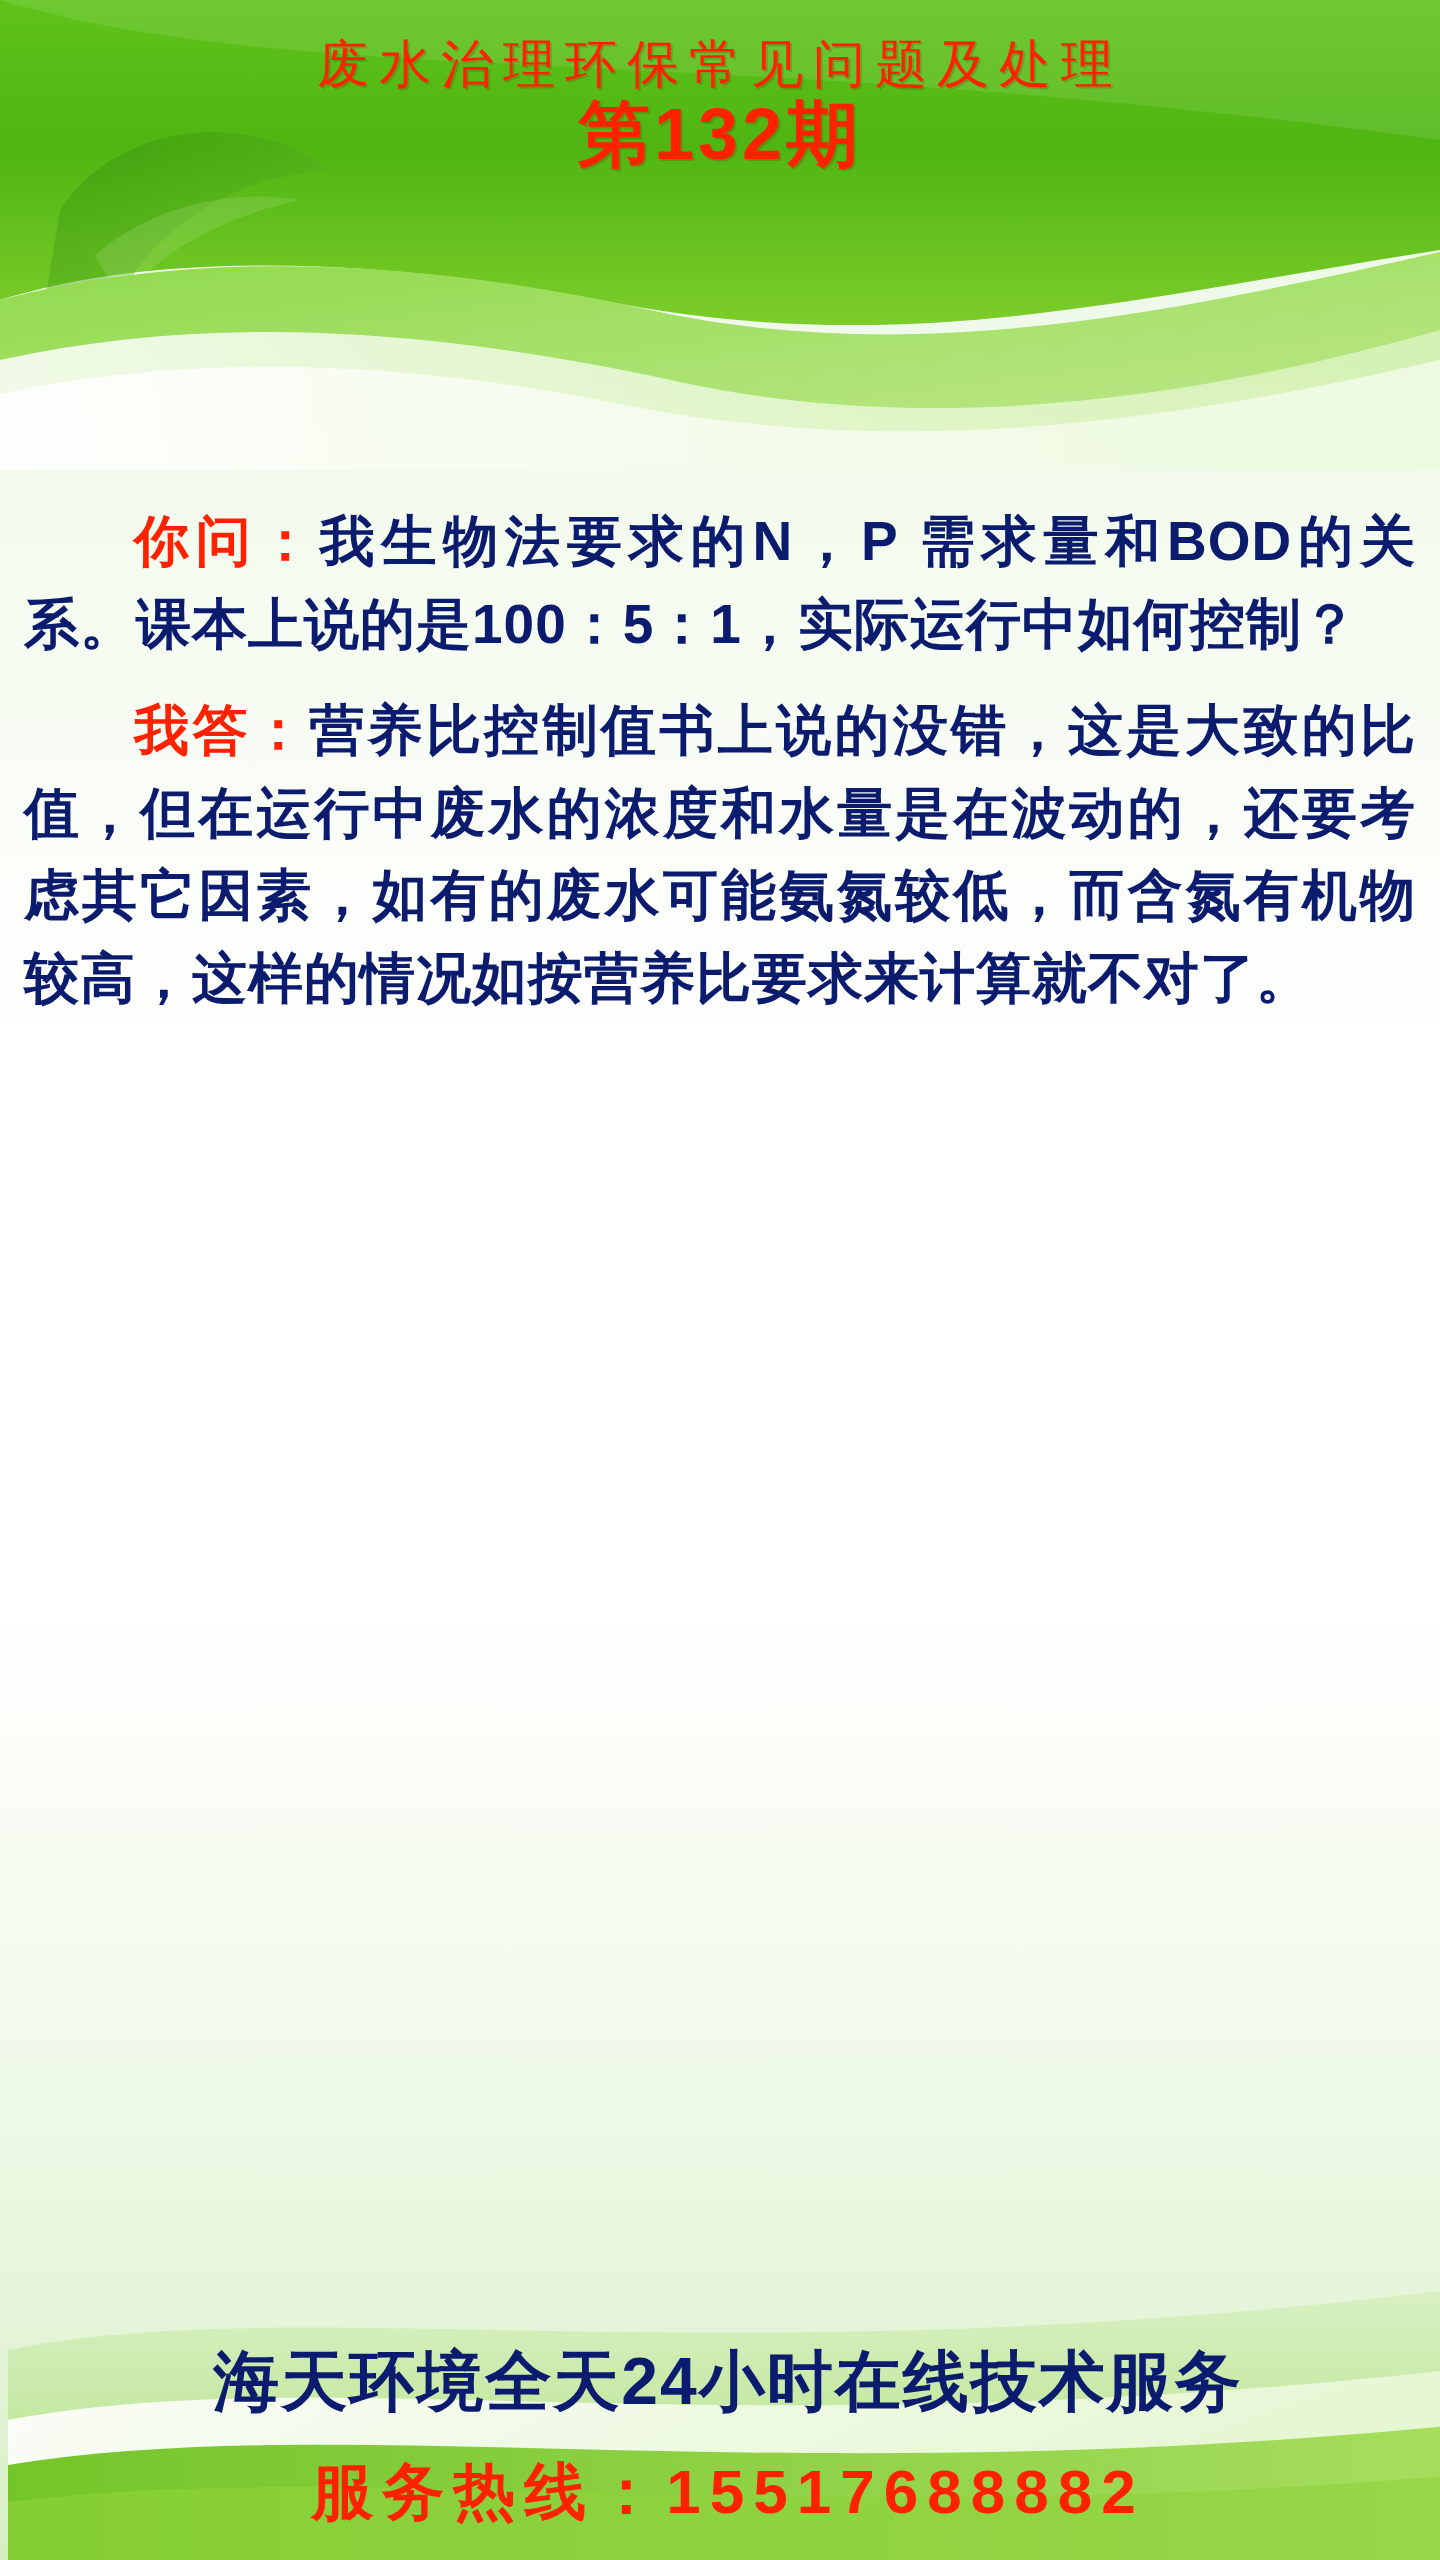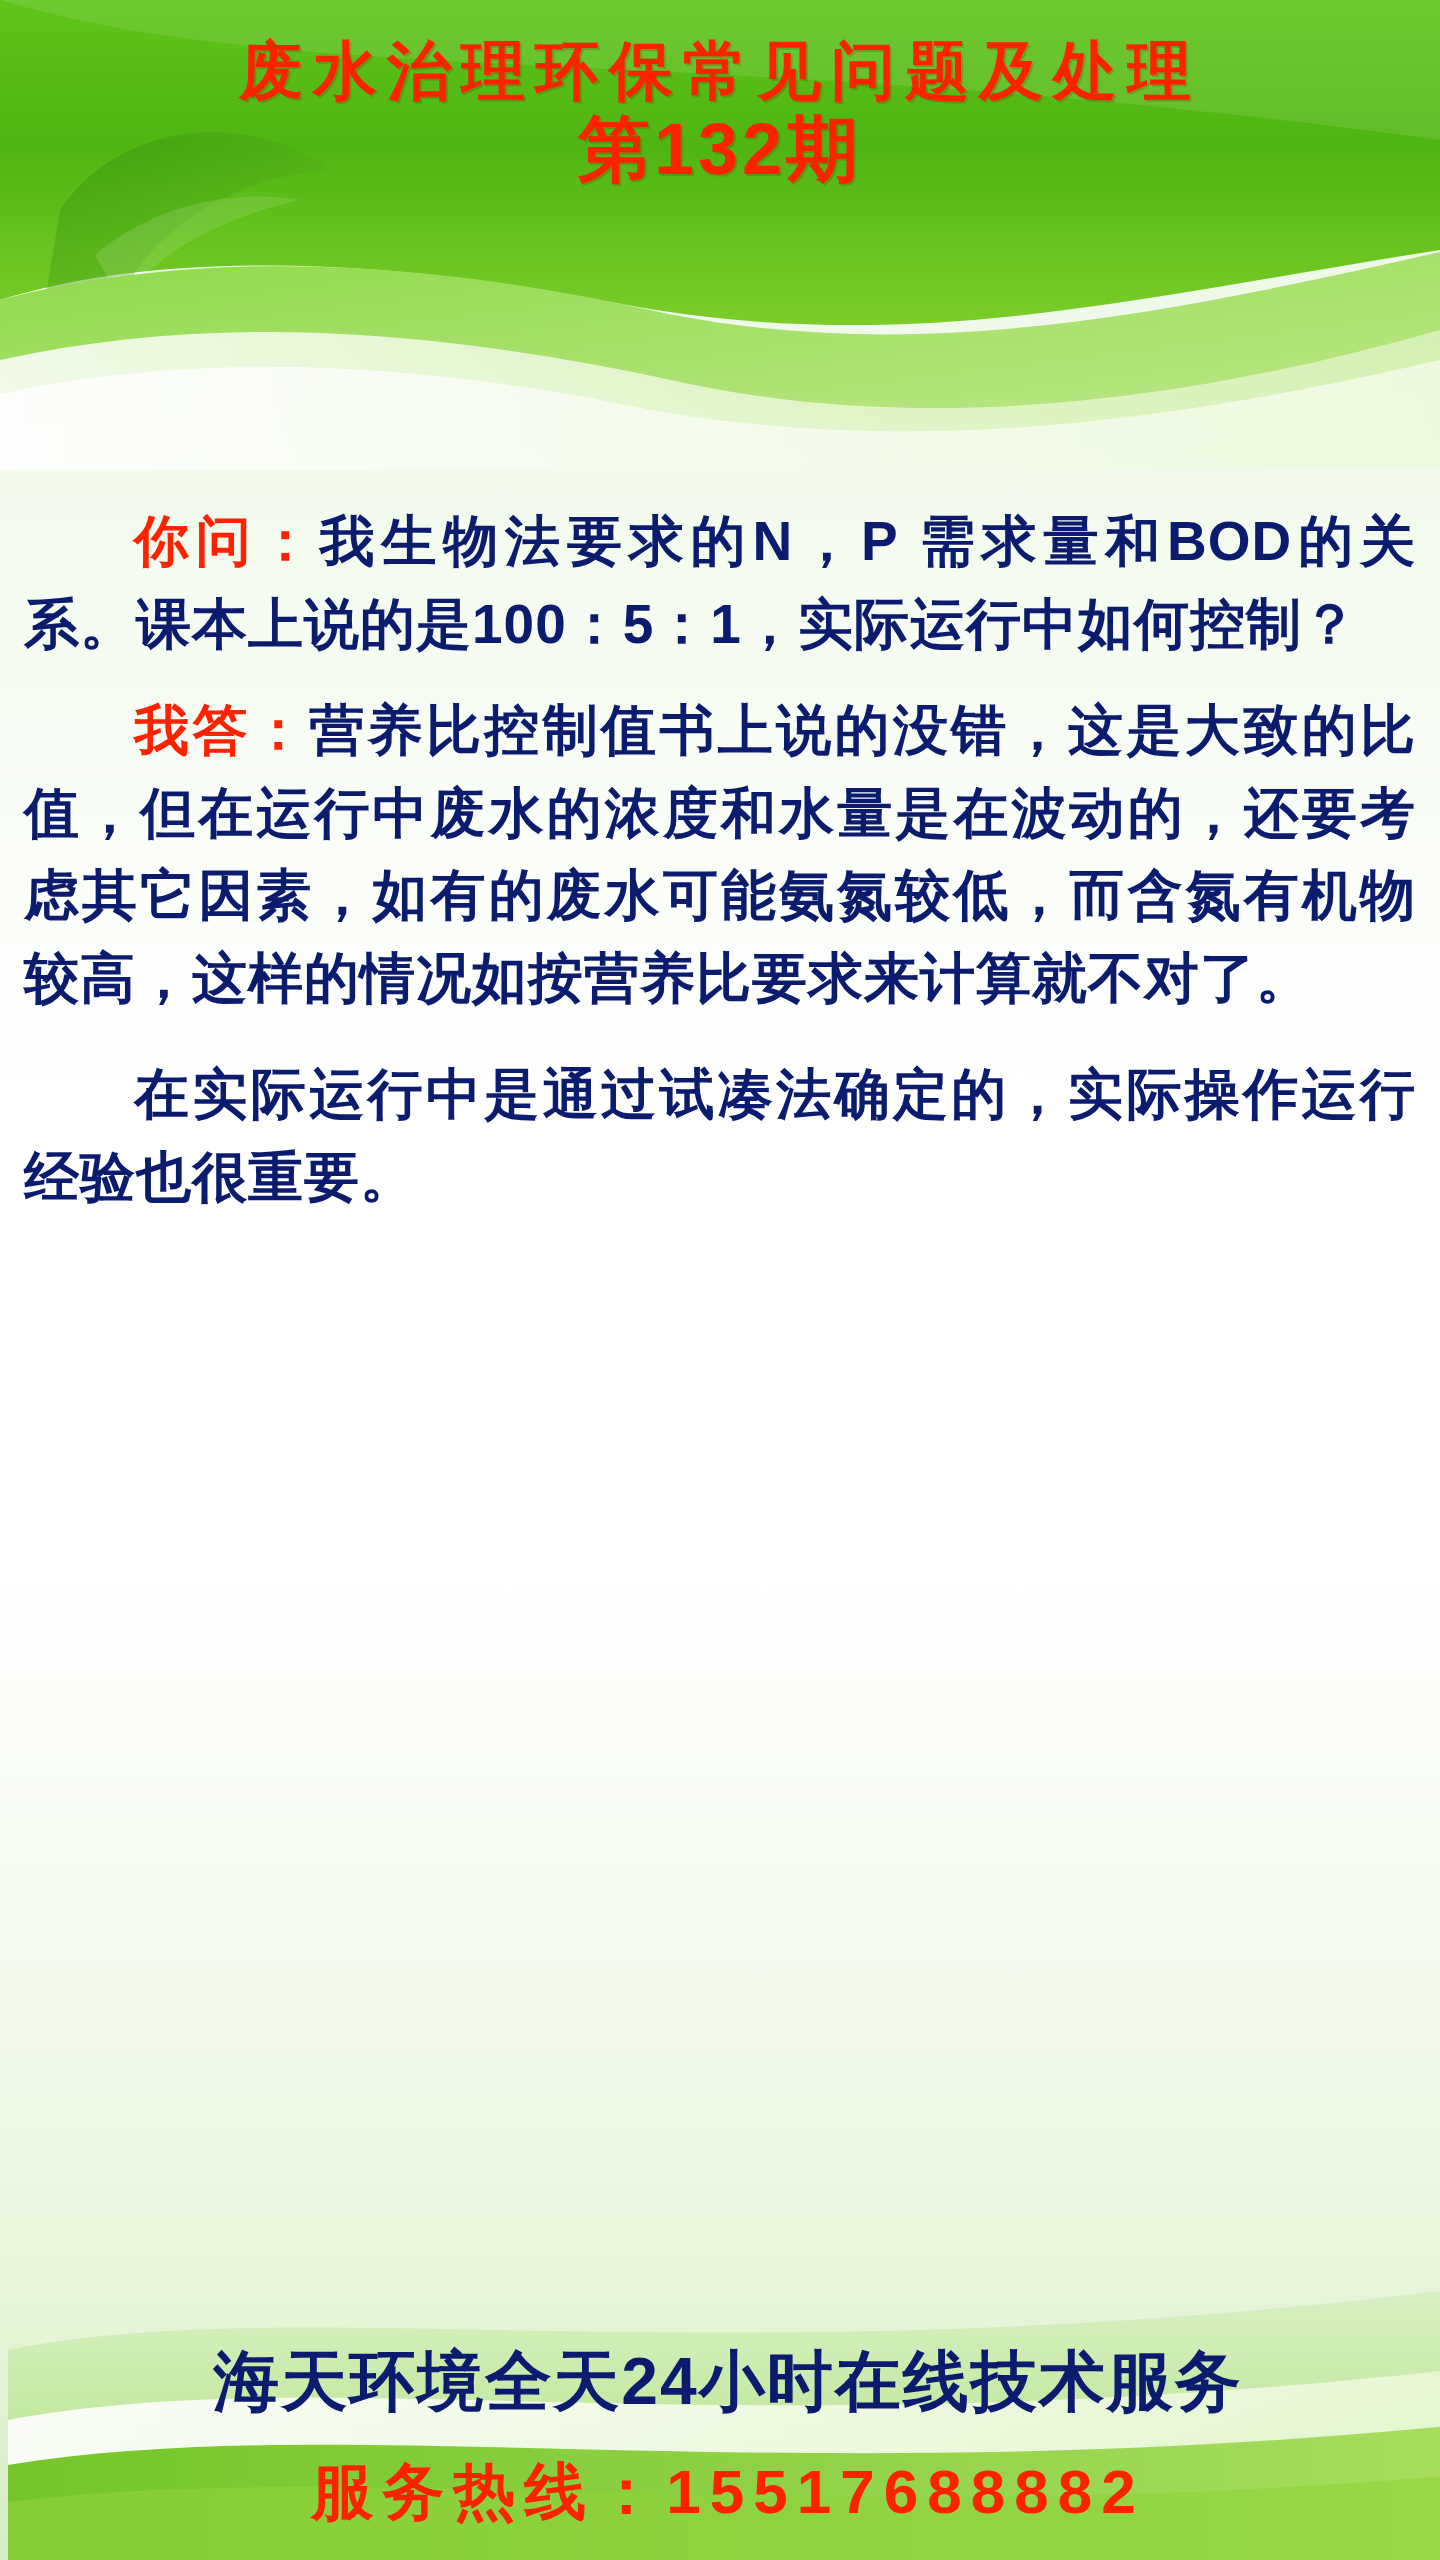--- a/index.html
+++ b/index.html
@@ -46,22 +46,22 @@
 
   .title-block {
     position: absolute;
     top: 34px;
     left: 0;
     width: 1440px;
     text-align: center;
     z-index: 5;
   }
   .title-main {
-    font-size: 64px;
-    font-weight: bold;
+    font-size: 52px;
+    font-weight: normal;
     color: #ff2200;
     letter-spacing: 10px;
     line-height: 1.18;
     text-shadow: 2px 2px 0 rgba(120,0,0,0.18);
     white-space: nowrap;
   }
   .title-sub {
     font-size: 72px;
     font-weight: bold;
     color: #ff2200;
@@ -190,21 +190,20 @@
       <div class="title-sub">第132期</div>
     </div>
   </div>
 
   <div class="content">
 
     <p class="para indent"><span class="lead">你问：</span><span>我生物法要求的N，P 需求量和BOD的关系。课本上说的是100：5：1，实际运行中如何控制？</span></p>
 
     <p class="para indent answer"><span class="lead">我答：</span><span>营养比控制值书上说的没错，这是大致的比值，但在运行中废水的浓度和水量是在波动的，还要考虑其它因素，如有的废水可能氨氮较低，而含氮有机物较高，这样的情况如按营养比要求来计算就不对了。</span></p>
 
-    <p class="para indent final"><span>在实际运行中是通过试凑法确定的，实际操作运行经验也很重要。</span></p>
   </div>
 
   <div class="footer">
     <svg class="footer-svg" viewBox="0 0 1440 330" preserveAspectRatio="none">
       <defs>
         <linearGradient id="fG1" x1="0" y1="0" x2="0" y2="1">
           <stop offset="0%" stop-color="#d9f0c4"></stop>
           <stop offset="100%" stop-color="#aee07c"></stop>
         </linearGradient>
         <linearGradient id="fG2" x1="0" y1="0" x2="1" y2="0">

